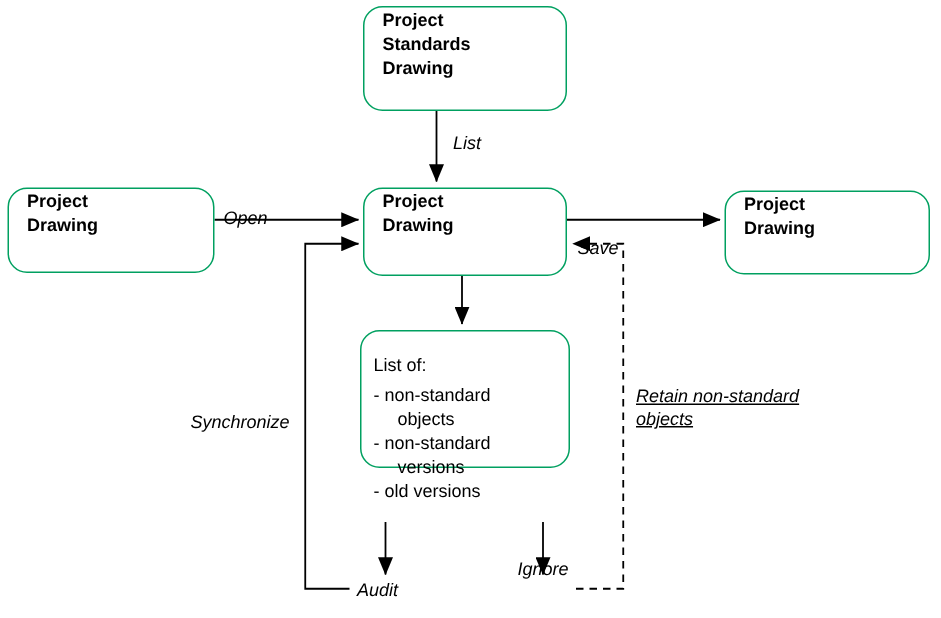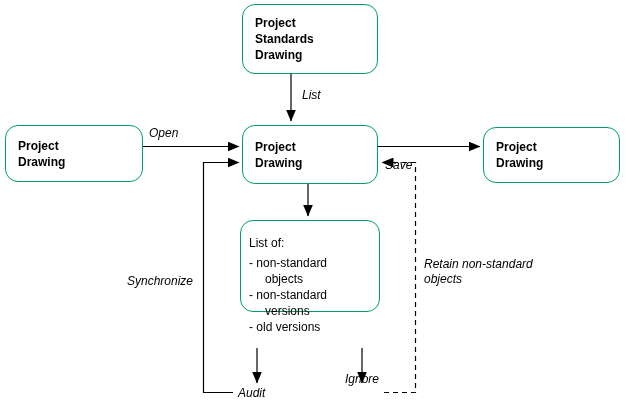--- a/index.html
+++ b/index.html
@@ -17,21 +17,20 @@
   .wire  { fill:none; stroke:#000; stroke-width:1.2; }
   .wire.dashed { stroke-dasharray:5 4; }
 
   .box {
     position:absolute;
     box-sizing:border-box;
     background:#ffffff;
     border:1px solid var(--accent);
     border-radius:13px;
     display:flex;
-    align-items:center;
   }
   .box .lines {
     padding-left:12px;
     font-size:12px;
     font-weight:bold;
     line-height:16px;
     white-space:nowrap;
   }
 
   .listbox { align-items:flex-start; }
@@ -45,21 +44,21 @@
   .list-title { margin-bottom:4px; }
   .indent { padding-left:16px; }
 
   .edge-label {
     position:absolute;
     font-size:12px;
     font-style:italic;
     line-height:15px;
     white-space:nowrap;
   }
-  .edge-label.multiline { white-space:normal; width:130px; }
+  .edge-label.multiline { white-space:normal; width:130px;text-decoration:underline; }
 </style>
 </head>
 <body>
 
 <div class="canvas">
 
   <svg class="wires" width="627" height="412" viewBox="0 0 627 412">
     <defs>
       <marker id="ah" markerUnits="userSpaceOnUse" markerWidth="12" markerHeight="10" viewBox="0 0 12 10" refX="11.5" refY="5" orient="auto">
         <path d="M0 0 L12 5 L0 10 Z" fill="#000"></path>
@@ -118,21 +117,21 @@
       <div>- non-standard</div>
       <div class="indent">objects</div>
       <div>- non-standard</div>
       <div class="indent">versions</div>
       <div>- old versions</div>
     </div>
   </div>
 
   <div class="edge-label" style="left:302px; top:88px;">List</div>
 
-  <div class="edge-label" style="left:149px; top:126px;font-style:italic;">Open</div>
+  <div class="edge-label" style="left:149px; top:138px;font-style:italic;">Open</div>
 
   <div class="edge-label" style="left:385px; top:126px;margin-top:32px;">Save</div>
 
   <div class="edge-label" style="left:127px; top:274px;">Synchronize</div>
 
   <div class="edge-label" style="left:238px; top:386px;">Audit</div>
 
   <div class="edge-label" style="left:345px; top:372px;">Ignore</div>
 
   <div class="edge-label multiline" style="left:424px; top:257px;">

